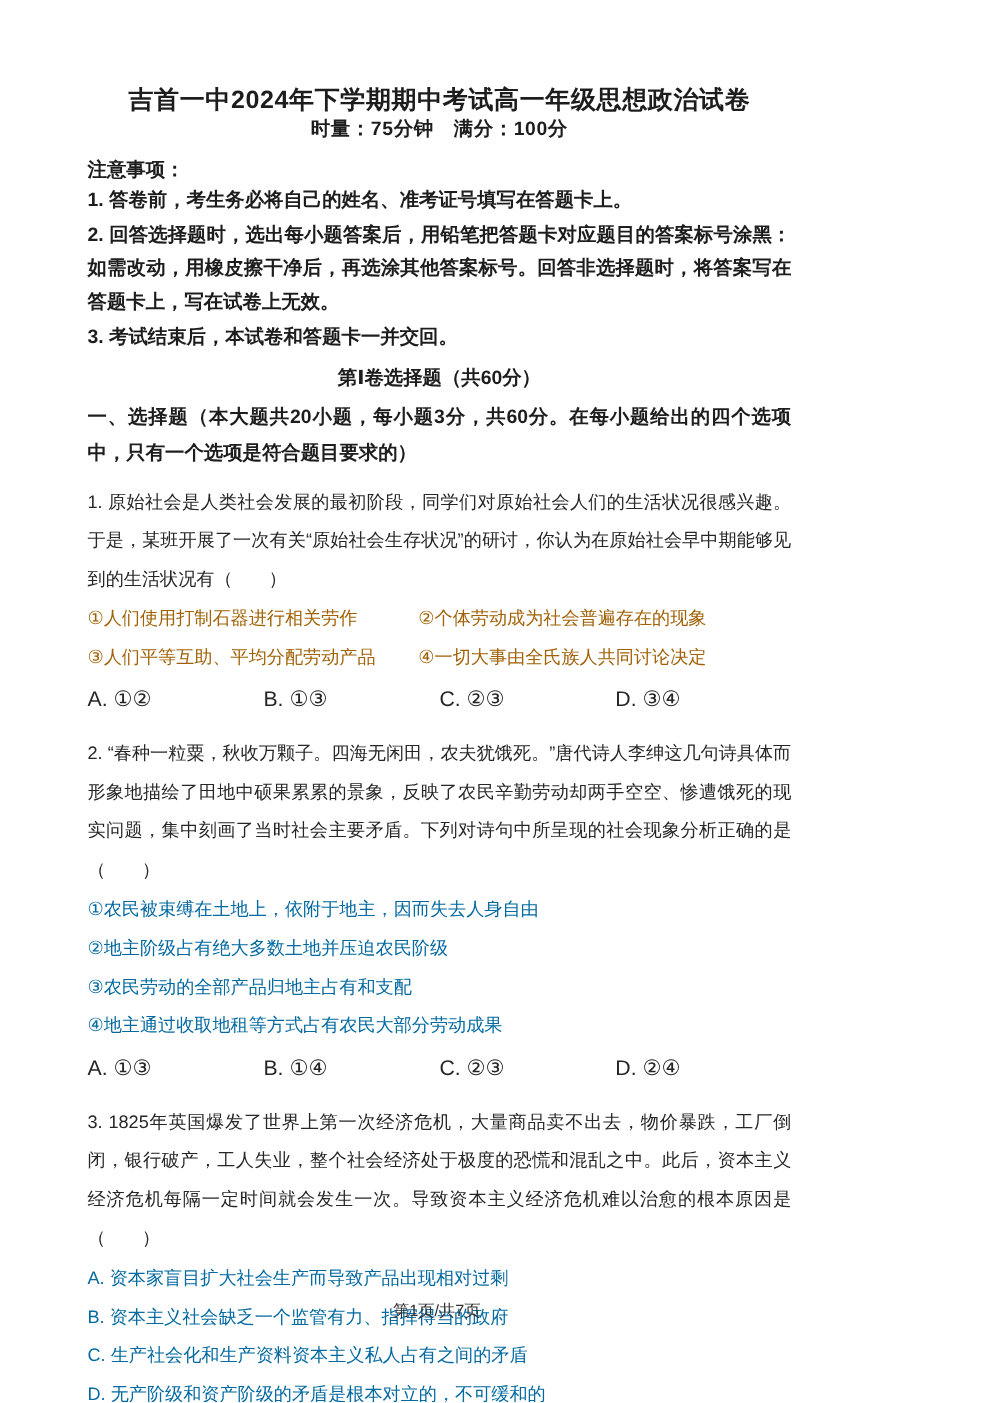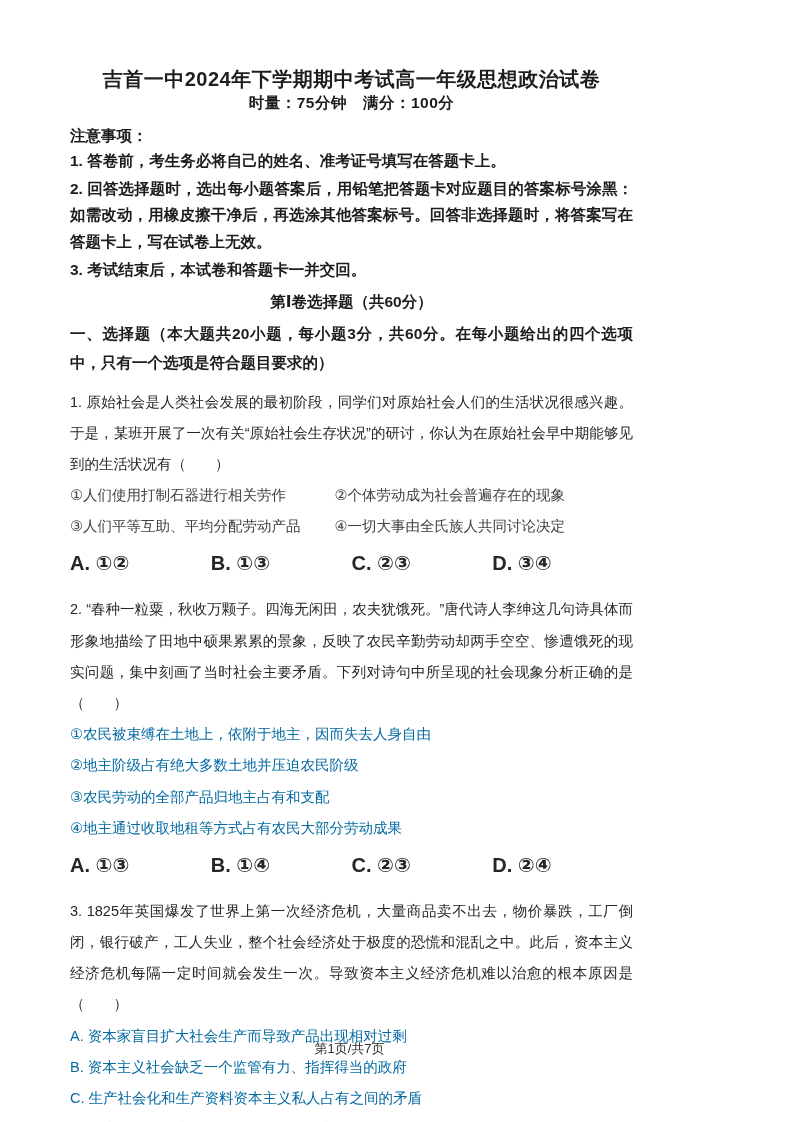--- a/index.html
+++ b/index.html
@@ -64,31 +64,30 @@
   .stem {
     font-size: 14.5px;
     line-height: 2.15;
     text-align: justify;
     color: #262626;
   }
   .opt-row {
     display: flex;
     font-size: 14.5px;
     line-height: 2.15;
-    color: #404040;
+    color: #a16207;
     justify-content: flex-end;
   }
   .opt-row .left { width: 47%; flex: 0 0 47%; }
   .opt-row .right { flex: 1; }
   .choices-row {
     display: flex;
-    font-size: 20px;
+    font-size: 17px;
     line-height: 2.15;
     color: #262626;
-    font-weight: bold;
   }
   .choices-row .choice { width: 25%; flex: 0 0 25%; }
   .choice-line {
     font-size: 14.5px;
     line-height: 2.15;
     color: #0369a1;
   }
   .footer {
     position: absolute;
     left: 0; right: 0;

